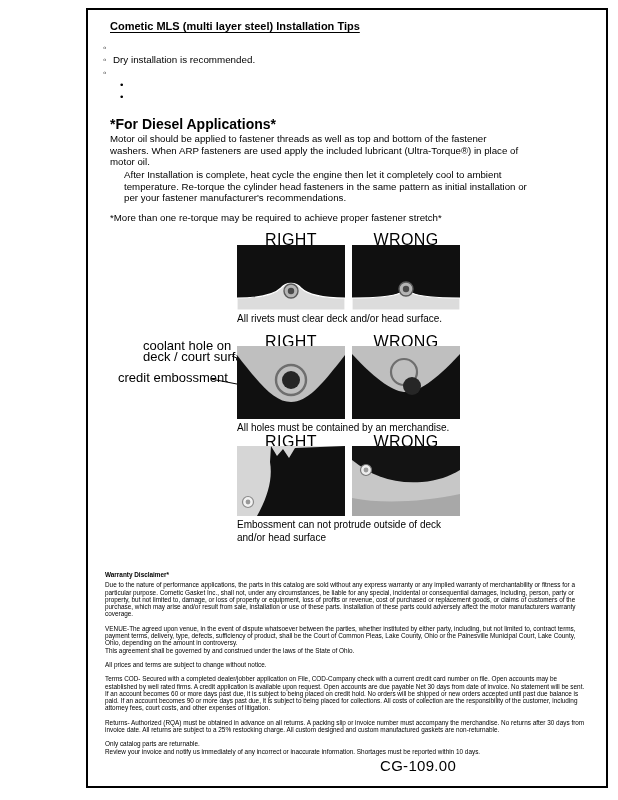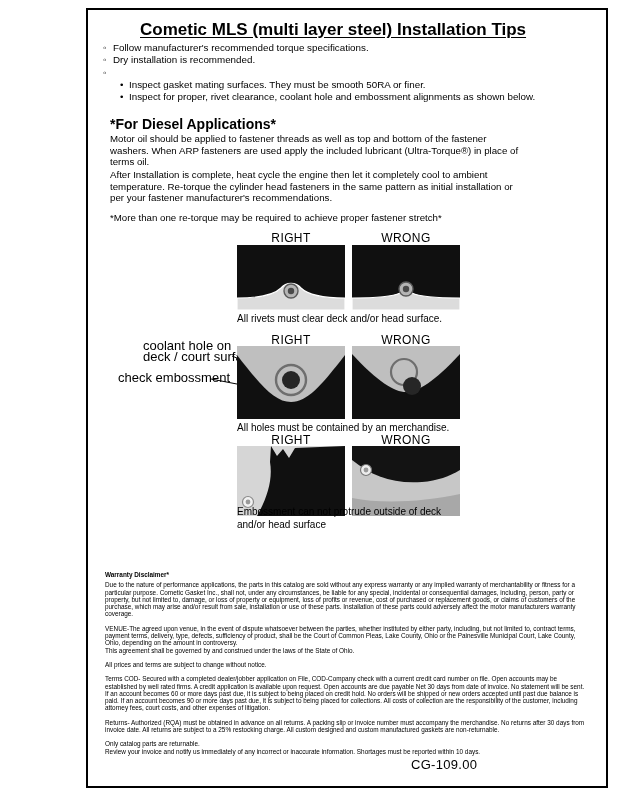--- a/index.html
+++ b/index.html
@@ -3,77 +3,74 @@
 <meta charset="utf-8">
 <style>
   html,body{margin:0;padding:0;}
   body{
     width:618px;height:800px;position:relative;overflow:hidden;
     background:#ffffff;color:#000;
     font-family:"Liberation Sans","DejaVu Sans",sans-serif;
   }
   .abs{position:absolute;}
   .frame{left:86px;top:8px;width:522px;height:780px;border:2px solid #000;box-sizing:border-box;}
-  .title{left:110px;top:20px;font-size:17px;font-weight:bold;text-decoration:underline;text-underline-offset:2px;margin-left:30px;}
+  .title{left:110px;top:20px;font-size:11px;font-weight:bold;text-decoration:underline;text-underline-offset:2px;}
   .bullets{left:103px;top:42px;width:484px;}
   .brow{display:flex;font-size:9.8px;line-height:12.3px;}
   .bmark{width:10px;flex:none;}
   .sub{margin-left:17px;}
   .sub .bmark{width:9px;}
   .diesel-heading{left:110px;top:116px;font-size:14px;font-weight:bold;}
   .para{left:110px;width:416px;font-size:9.7px;line-height:11.6px;}
-  .p1{top:133px;}.p2{top:169px;}.p3{top:212px;}
-  .figlabel{width:108px;text-align:center;font-size:12px;letter-spacing:.4px;}
+  .p1{top:133px;}.p2{top:169px;margin-left:14px;}.p3{top:212px;}
+  .figlabel{width:108px;text-align:center;font-size:16px;letter-spacing:.4px;}
   .colL{left:237px;}.colR{left:352px;}
   .lr1{top:231px;}.lr2{top:333px;}.lr3{top:433px;}
   .img{display:block;}
   .ir1{top:245px;}.ir2{top:346px;}.ir3{top:446px;}
   .caption{left:237px;font-size:10px;line-height:12.5px;}
-  .cap1{top:313px;}.cap2{top:422px;}.cap3{top:506px;white-space:pre-line;}
+  .cap1{top:313px;}.cap2{top:422px;}.cap3{top:519px;white-space:pre-line;}
   .ann{font-size:13px;line-height:11px;}
   .annA{left:143px;top:340px;}
   .annB{left:143px;top:351px;}
   .annC{left:118px;top:372px;}
   .legal{left:105px;top:571px;width:481px;font-size:6.4px;line-height:7.3px;}
   .legal p{margin:0;}
   .legal .head{font-weight:bold;margin-bottom:3px;}
   .legal .mt{margin-top:7px;}
-  .footer{left:411px;top:757px;font-size:13px;letter-spacing:.3px;}
+  .footer{left:380px;top:757px;font-size:15px;letter-spacing:.3px;}
 </style>
 </head>
 <body>
 
 <div class="abs frame"></div>
 
 <div class="abs title">Cometic MLS (multi layer steel) Installation Tips</div>
 
 <div class="abs bullets">
   <div class="brow">
     <span class="bmark">◦</span>
-    <span>Follow manufacturer's recommended torque specifications.</span>
   </div>
   <div class="brow">
     <span class="bmark">◦</span>
     <span>Dry installation is recommended.</span>
   </div>
   <div class="brow">
     <span class="bmark">◦</span>
   </div>
   <div class="brow sub">
     <span class="bmark">•</span>
-    <span>Inspect gasket mating surfaces.  They must be smooth 50RA or finer.</span>
   </div>
   <div class="brow sub">
     <span class="bmark">•</span>
-    <span>Inspect for proper, rivet clearance, coolant hole and embossment alignments as shown below.</span>
   </div>
 </div>
 
 <div class="abs diesel-heading">*For Diesel Applications*</div>
-<div class="abs para p1">Motor oil should be applied to fastener threads as well as top and bottom of the fastener washers. When ARP fasteners are used apply the included lubricant (Ultra-Torque®) in place of terms oil.</div>
+<div class="abs para p1">Motor oil should be applied to fastener threads as well as top and bottom of the fastener washers. When ARP fasteners are used apply the included lubricant (Ultra-Torque®) in place of motor oil.</div>
 <div class="abs para p2">After Installation is complete, heat cycle the engine then let it completely cool to ambient temperature. Re-torque the cylinder head fasteners in the same pattern as initial installation or per your fastener manufacturer's recommendations.</div>
 <div class="abs para p3">*More than one re-torque may be required to achieve proper fastener stretch*</div>
 
 <div class="abs figlabel colL lr1">RIGHT</div>
 <div class="abs figlabel colR lr1">WRONG</div>
 
 <svg class="abs img ir1 colL" width="108" height="65" viewBox="0 0 108 65">
   <rect width="108" height="65" fill="#101010"></rect>
   <path d="M0,65 L0,53 C20,53 36,51 44,43 A12.5,11.5 0 0 1 64,43 C72,51 88,53 108,53 L108,65 Z" fill="#dcdcdc" stroke="#ffffff" stroke-width="1.2"></path>
   <circle cx="54" cy="46" r="7" fill="#b5b5b5" stroke="#5a5a5a" stroke-width="1.4"></circle>
@@ -85,21 +82,21 @@
   <circle cx="54" cy="44" r="7" fill="#b5b5b5" stroke="#5a5a5a" stroke-width="1.4"></circle>
   <circle cx="54" cy="44" r="3.2" fill="#4a4a4a"></circle>
 </svg>
 <div class="abs caption cap1">All rivets must clear deck and/or head surface.</div>
 
 <div class="abs figlabel colL lr2">RIGHT</div>
 <div class="abs figlabel colR lr2">WRONG</div>
 
 <div class="abs ann annA">coolant hole on</div>
 <div class="abs ann annB">deck / court surface</div>
-<div class="abs ann annC">check embossment</div>
+<div class="abs ann annC">credit embossment</div>
 
 <svg class="abs" style="left:105px;top:338px;" width="190" height="60" viewBox="0 0 190 60">
   <line x1="127" y1="18" x2="184" y2="42" stroke="#000" stroke-width="1"></line>
   <line x1="106" y1="41" x2="168" y2="53" stroke="#000" stroke-width="1"></line>
 </svg>
 
 <svg class="abs img ir2 colL" width="108" height="73" viewBox="0 0 108 73">
   <rect width="108" height="73" fill="#101010"></rect>
   <path d="M0,0 L108,0 L108,9 C84,40 70,56 54,56 C38,56 24,40 0,9 Z" fill="#bfbfbf"></path>
   <circle cx="54" cy="34" r="15" fill="none" stroke="#6e6e6e" stroke-width="2.4"></circle>

